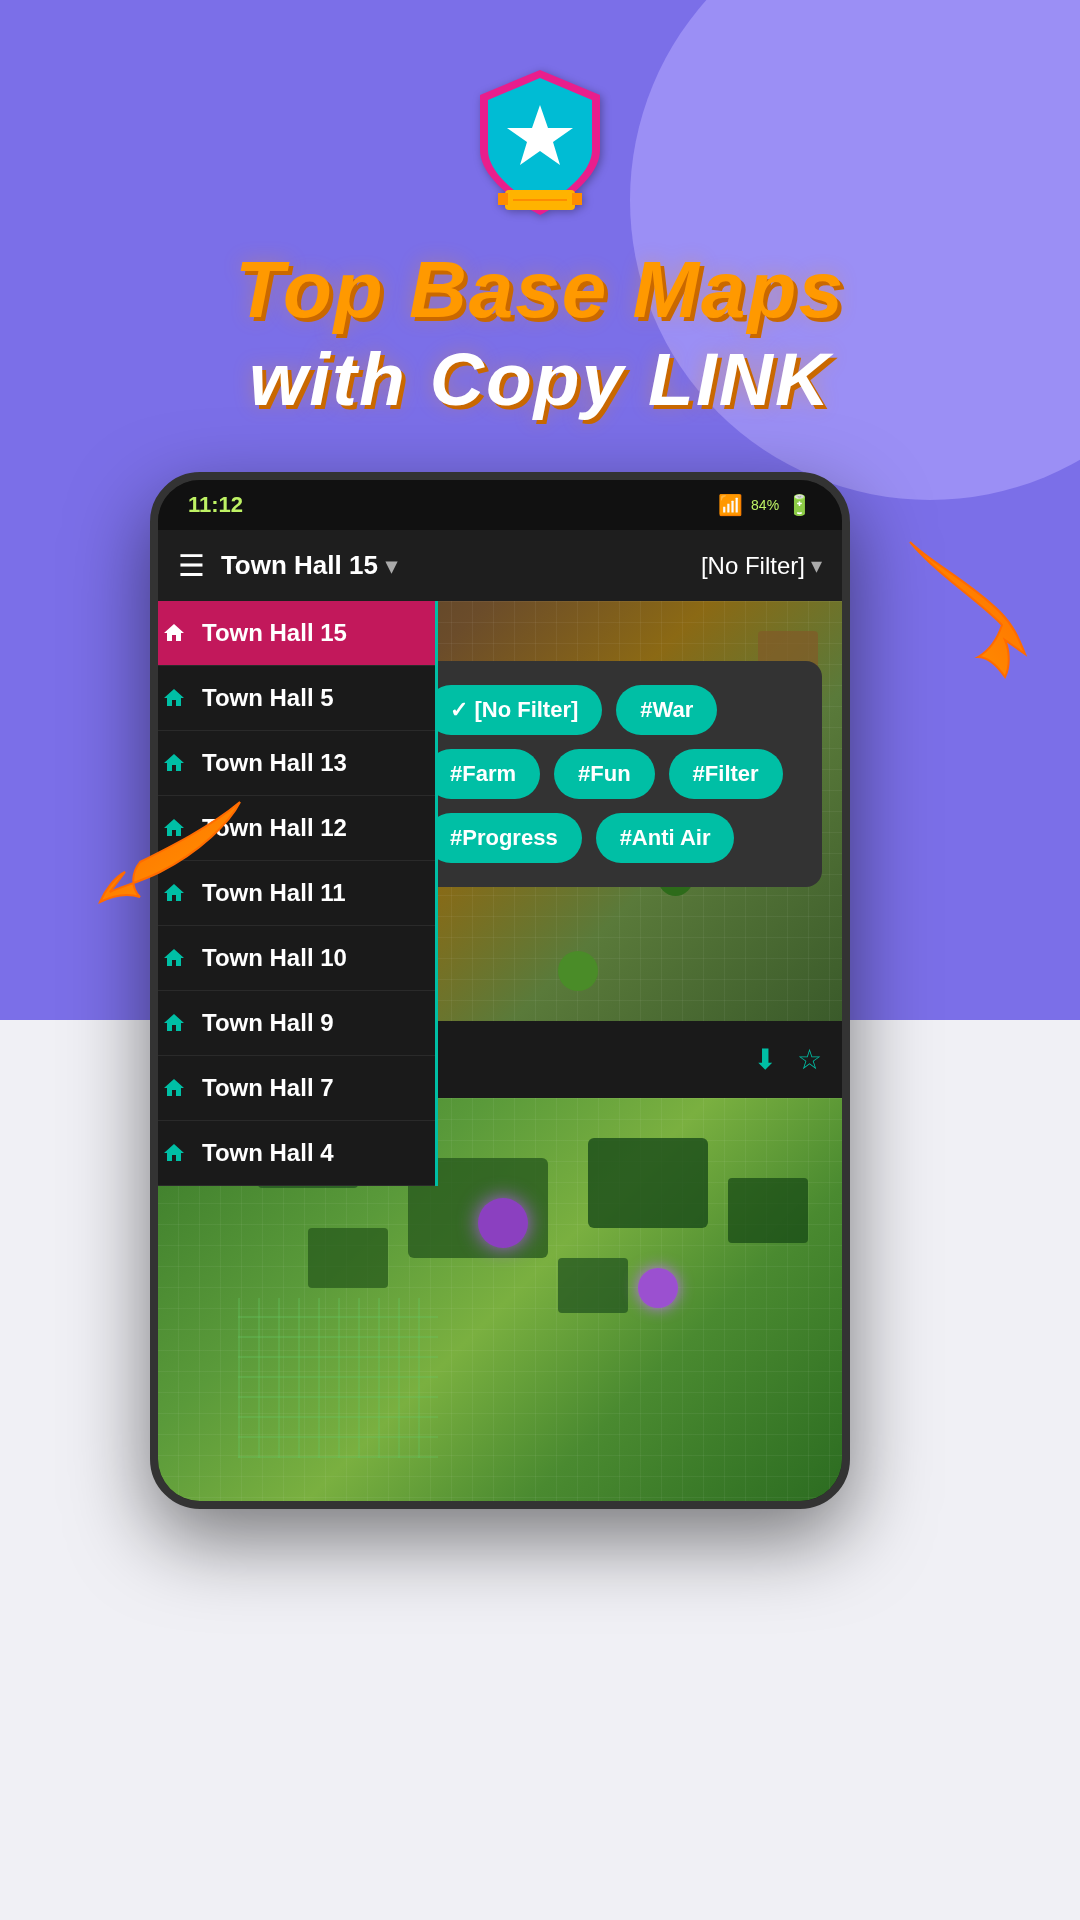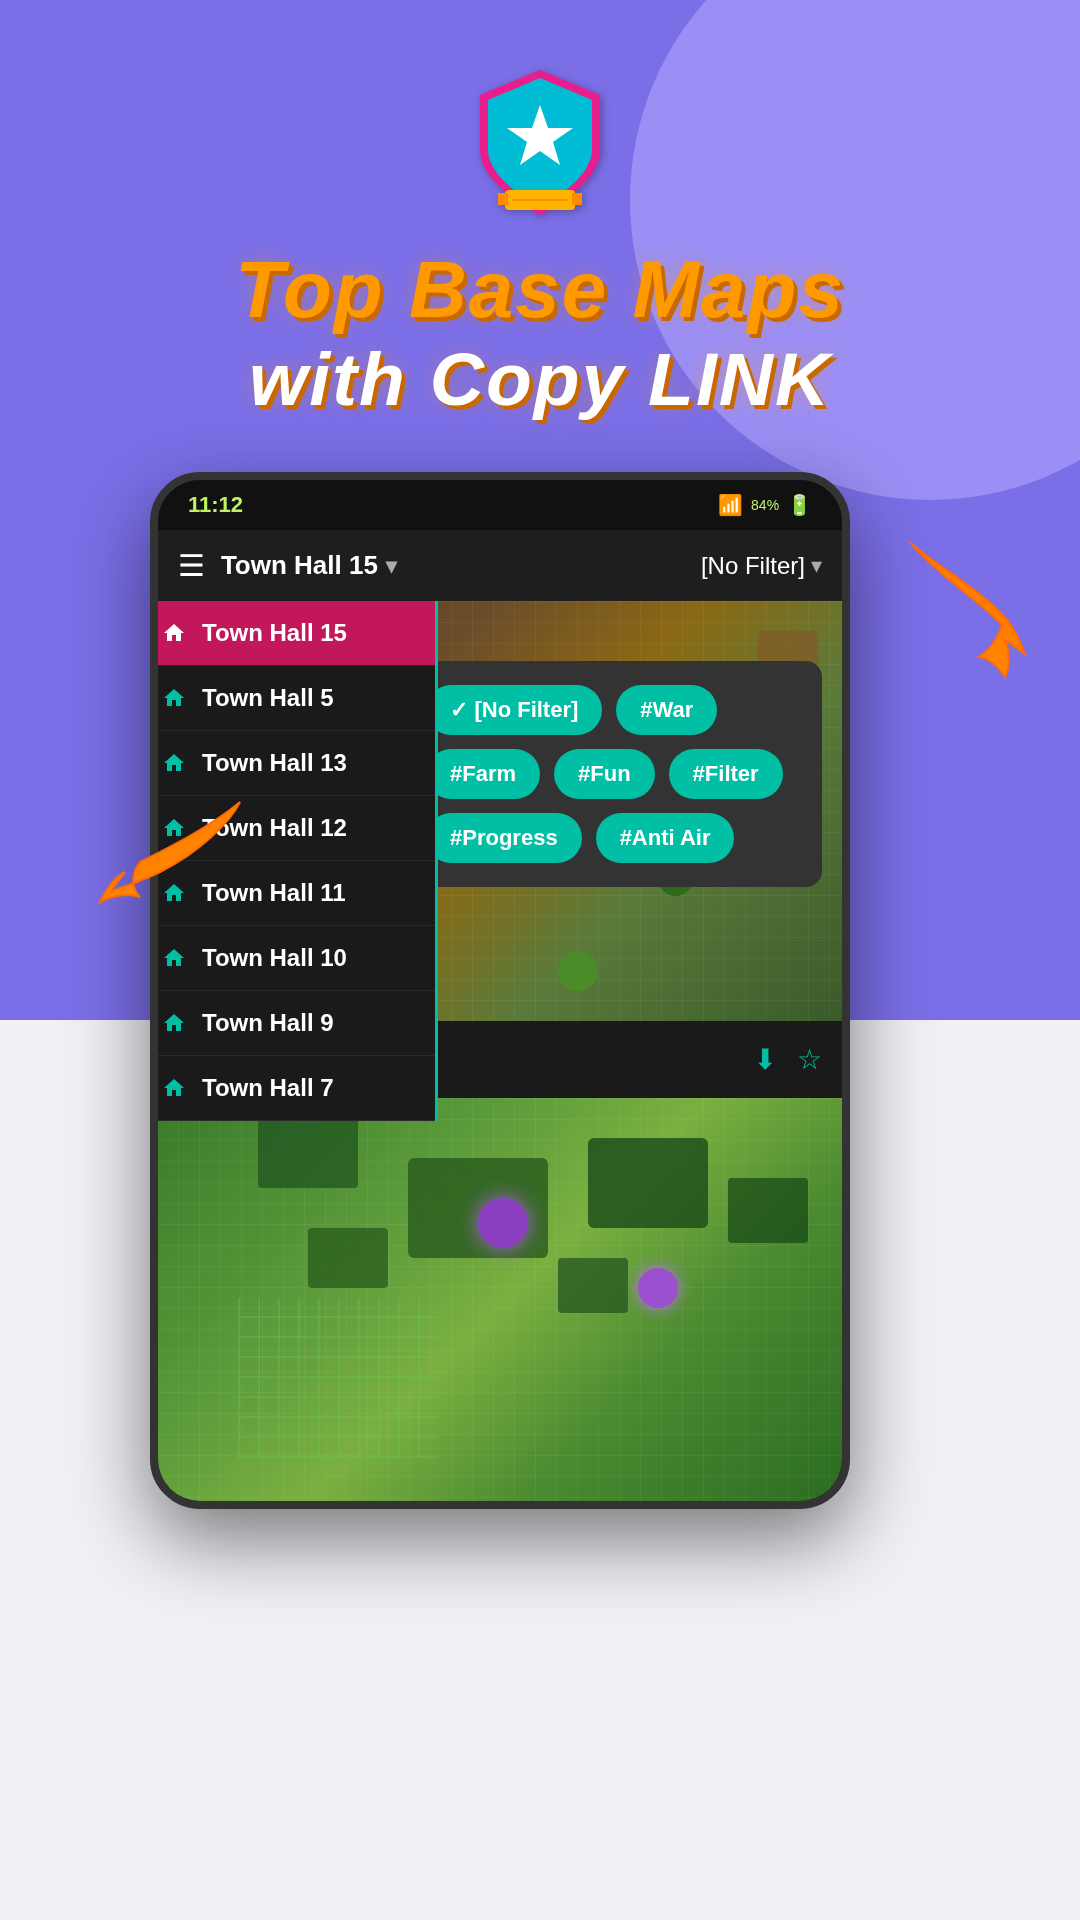--- a/index.html
+++ b/index.html
@@ -496,20 +496,26 @@
               <path d="M10 20v-6h4v6h5v-8h3L12 3 2 12h3v8z"></path>
             </svg>
             <span class="sidebar-item-label">Town Hall 9</span>
           </div>
           <div class="sidebar-item">
             <svg class="house-svg" viewBox="0 0 24 24">
               <path d="M10 20v-6h4v6h5v-8h3L12 3 2 12h3v8z"></path>
             </svg>
             <span class="sidebar-item-label">Town Hall 7</span>
           </div>
+          <div class="sidebar-item">
+            <svg class="house-svg" viewBox="0 0 24 24">
+              <path d="M10 20v-6h4v6h5v-8h3L12 3 2 12h3v8z"></path>
+            </svg>
+            <span class="sidebar-item-label">Town Hall 4</span>
+          </div>
         </div>
 
       </div>
 
     </div>
   </div>
 
 </div>
 
 </body></html>

